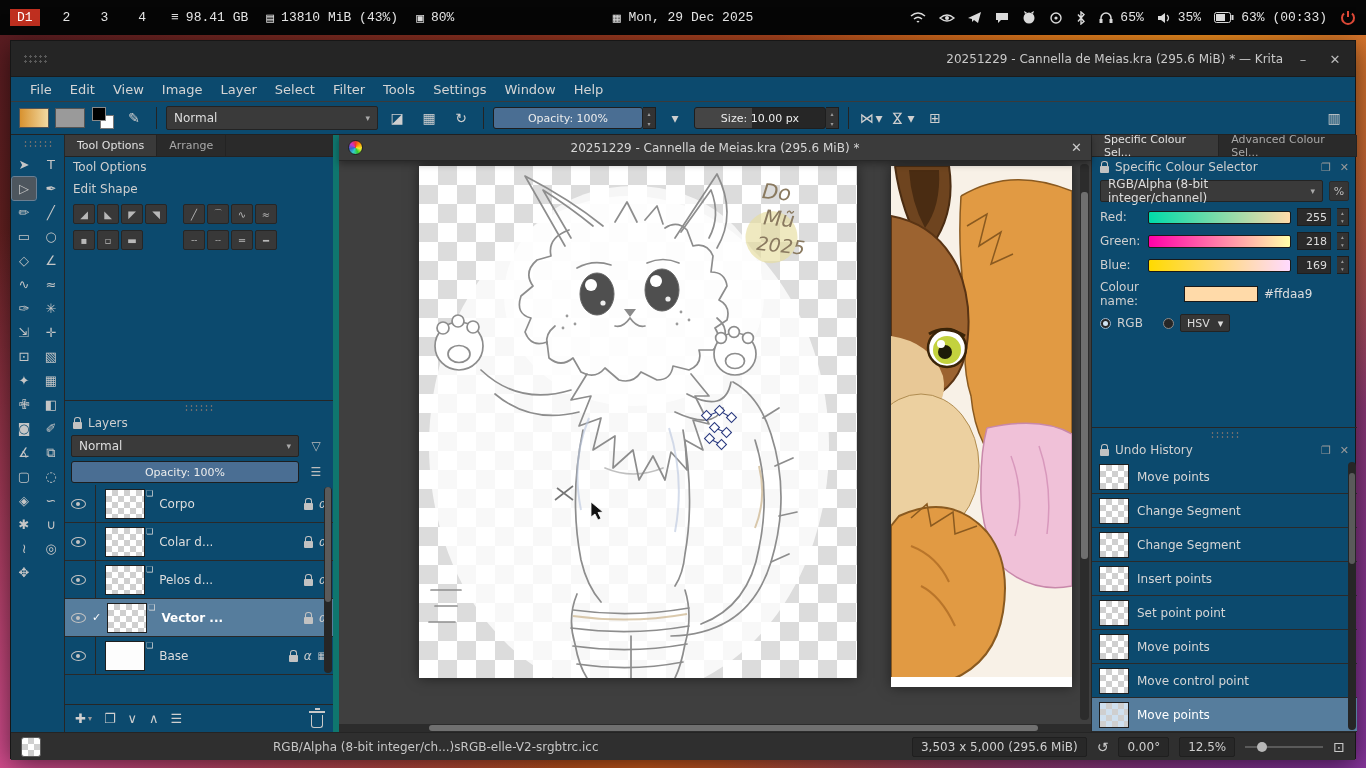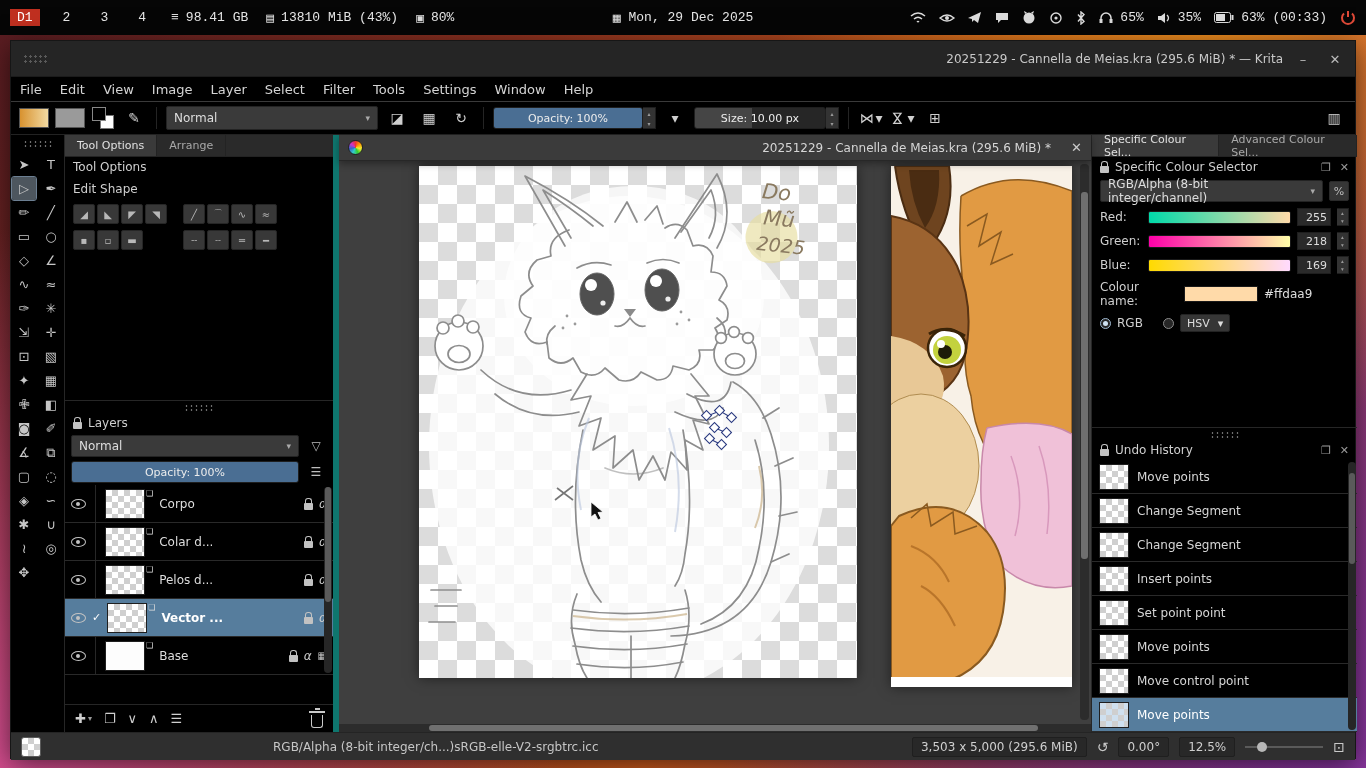--- a/index.html
+++ b/index.html
@@ -16,28 +16,28 @@
     padding:0 10px;gap:18px;color:#e6e6e6;font-family:Liberation Mono, monospace;font-size:13px}
   .ws{display:flex;gap:16px;align-items:center}
   .tag{padding:1px 7px}
   .tag.on{background:#c03020;color:#fff}
   .met{display:flex;align-items:center;gap:7px}
   .mico{font-size:13px;color:#ddd}
   #date{position:absolute;left:50%;transform:translateX(-50%);display:flex;gap:8px;align-items:center}
   #tray{margin-left:auto;display:flex;align-items:center;gap:13px}
   .tico{display:flex;align-items:center}
   
-  #win{position:absolute;left:10px;top:40px;width:1346px;height:719px;background:#000000;border:1px solid #161616;
+  #win{position:absolute;left:10px;top:40px;width:1346px;height:719px;background:#0c4a6e;border:1px solid #161616;
     box-shadow:0 6px 26px rgba(0,0,0,.6);color:#d8d8d8}
   #titlebar{position:absolute;top:0;left:0;right:0;height:36px;background:#252525;border-bottom:1px solid #1b1b1b}
   .grip{position:absolute;left:12px;top:13px;width:24px;height:11px;background-image:radial-gradient(#5a5a5a 1px,transparent 1.2px);background-size:5px 5px}
   #title-text{position:absolute;right:72px;top:0;height:100%;display:flex;align-items:center;font-size:12px;color:#c9c9c9}
   .winbtn{position:absolute;top:6px;width:24px;height:24px;display:flex;align-items:center;justify-content:center;color:#bbb;font-size:13px}
   #btn-min{right:40px}#btn-close{right:8px}
-  #menubar{position:absolute;top:36px;left:0;right:0;height:24px;display:flex;align-items:center;font-size:13px;color:#d4d4d4}
+  #menubar{position:absolute;top:36px;left:0;right:0;height:24px;display:flex;align-items:center;padding-left:10px;font-size:13px;color:#d4d4d4}
   .mitem{padding:0 9px;height:100%;display:flex;align-items:center}
   
   #toolbar{position:absolute;top:60px;left:0;right:0;height:34px;border-top:1px solid #3a3a3a;border-bottom:1px solid #222;
     display:flex;align-items:center;padding:0 8px;gap:6px}
   .tsep{width:1px;height:22px;background:#242424;margin:0 3px}
   .swatch-g{width:30px;height:20px;border:1px solid #555;background:linear-gradient(90deg,#d8922f,#f2daa2)}
   .swatch-p{width:30px;height:20px;border:1px solid #555;background:#9a9a9a}
   .fgbg{position:relative;width:24px;height:24px}
   .fgbg .bgc{position:absolute;right:1px;bottom:1px;width:14px;height:14px;background:#fff;border:1px solid #777}
   .fgbg .fgc{position:absolute;left:1px;top:1px;width:14px;height:14px;background:#000;border:1px solid #888;z-index:1}
@@ -103,21 +103,21 @@
   .ltools{margin-top:auto;height:28px;display:flex;align-items:center;padding:0 10px;gap:12px;border-top:1px solid #262626}
   .ltb{display:flex;align-items:center;gap:2px;color:#cfcfcf;font-size:13px}
   .ltb .sm{font-size:8px;color:#9a9a9a}
   .trash{width:12px;height:13px;border:1.5px solid #c9c9c9;border-top:none;border-radius:0 0 3px 3px;position:relative;margin-left:auto;margin-top:5px}
   .trash::before{content:"";position:absolute;top:-4px;left:-3.5px;width:16px;height:2px;background:#c9c9c9}
   .trash::after{content:"";position:absolute;top:-7px;left:2.5px;width:5px;height:2.5px;background:#c9c9c9}
   
   #canvasarea{position:absolute;left:328px;top:94px;width:752px;height:597px;display:flex;flex-direction:column}
   #doctitle{height:26px;background:#3b3b3b;border-bottom:1px solid #272727;display:flex;align-items:center;padding:0 9px;font-size:12px;color:#d6d6d6;position:relative;z-index:3;box-shadow:0 3px 7px rgba(0,0,0,.35)}
   .palette{width:15px;height:15px;border-radius:50%;background:conic-gradient(#e33,#f90,#ee3,#3c3,#3cc,#36c,#c3c,#e33);border:1px solid #222;flex:none}
-  #doctitle .dt{position:absolute;left:40px;right:40px;text-align:right;white-space:nowrap;overflow:hidden}
+  #doctitle .dt{position:absolute;left:40px;right:40px;text-align:center;white-space:nowrap;overflow:hidden}
   #doctitle .dx{margin-left:auto;color:#ccc;font-size:13px}
   #view{flex:1;position:relative;background:#3f3f3f;overflow:hidden}
   .page{position:absolute;box-shadow:0 0 12px rgba(0,0,0,.5)}
   #page1{left:80px;top:5px;width:438px;height:512px;background-color:#fff;
     background-image:linear-gradient(45deg,#dcdcdc 25%,transparent 25%,transparent 75%,#dcdcdc 75%),linear-gradient(45deg,#dcdcdc 25%,transparent 25%,transparent 75%,#dcdcdc 75%);
     background-size:38px 38px;background-position:0 0,19px 19px}
   #page1 svg,#page2 svg{position:absolute;inset:0;width:100%;height:100%}
   #page2{left:552px;top:5px;width:181px;height:521px;background:#f8f1e7}
   .vtrack{position:absolute;right:2px;top:3px;bottom:4px;width:9px;background:#2c2c2c;border-radius:4px}
   .vthumb{position:absolute;left:1px;right:1px;top:5%;height:66%;background:#6f6f6f;border-radius:3px}

